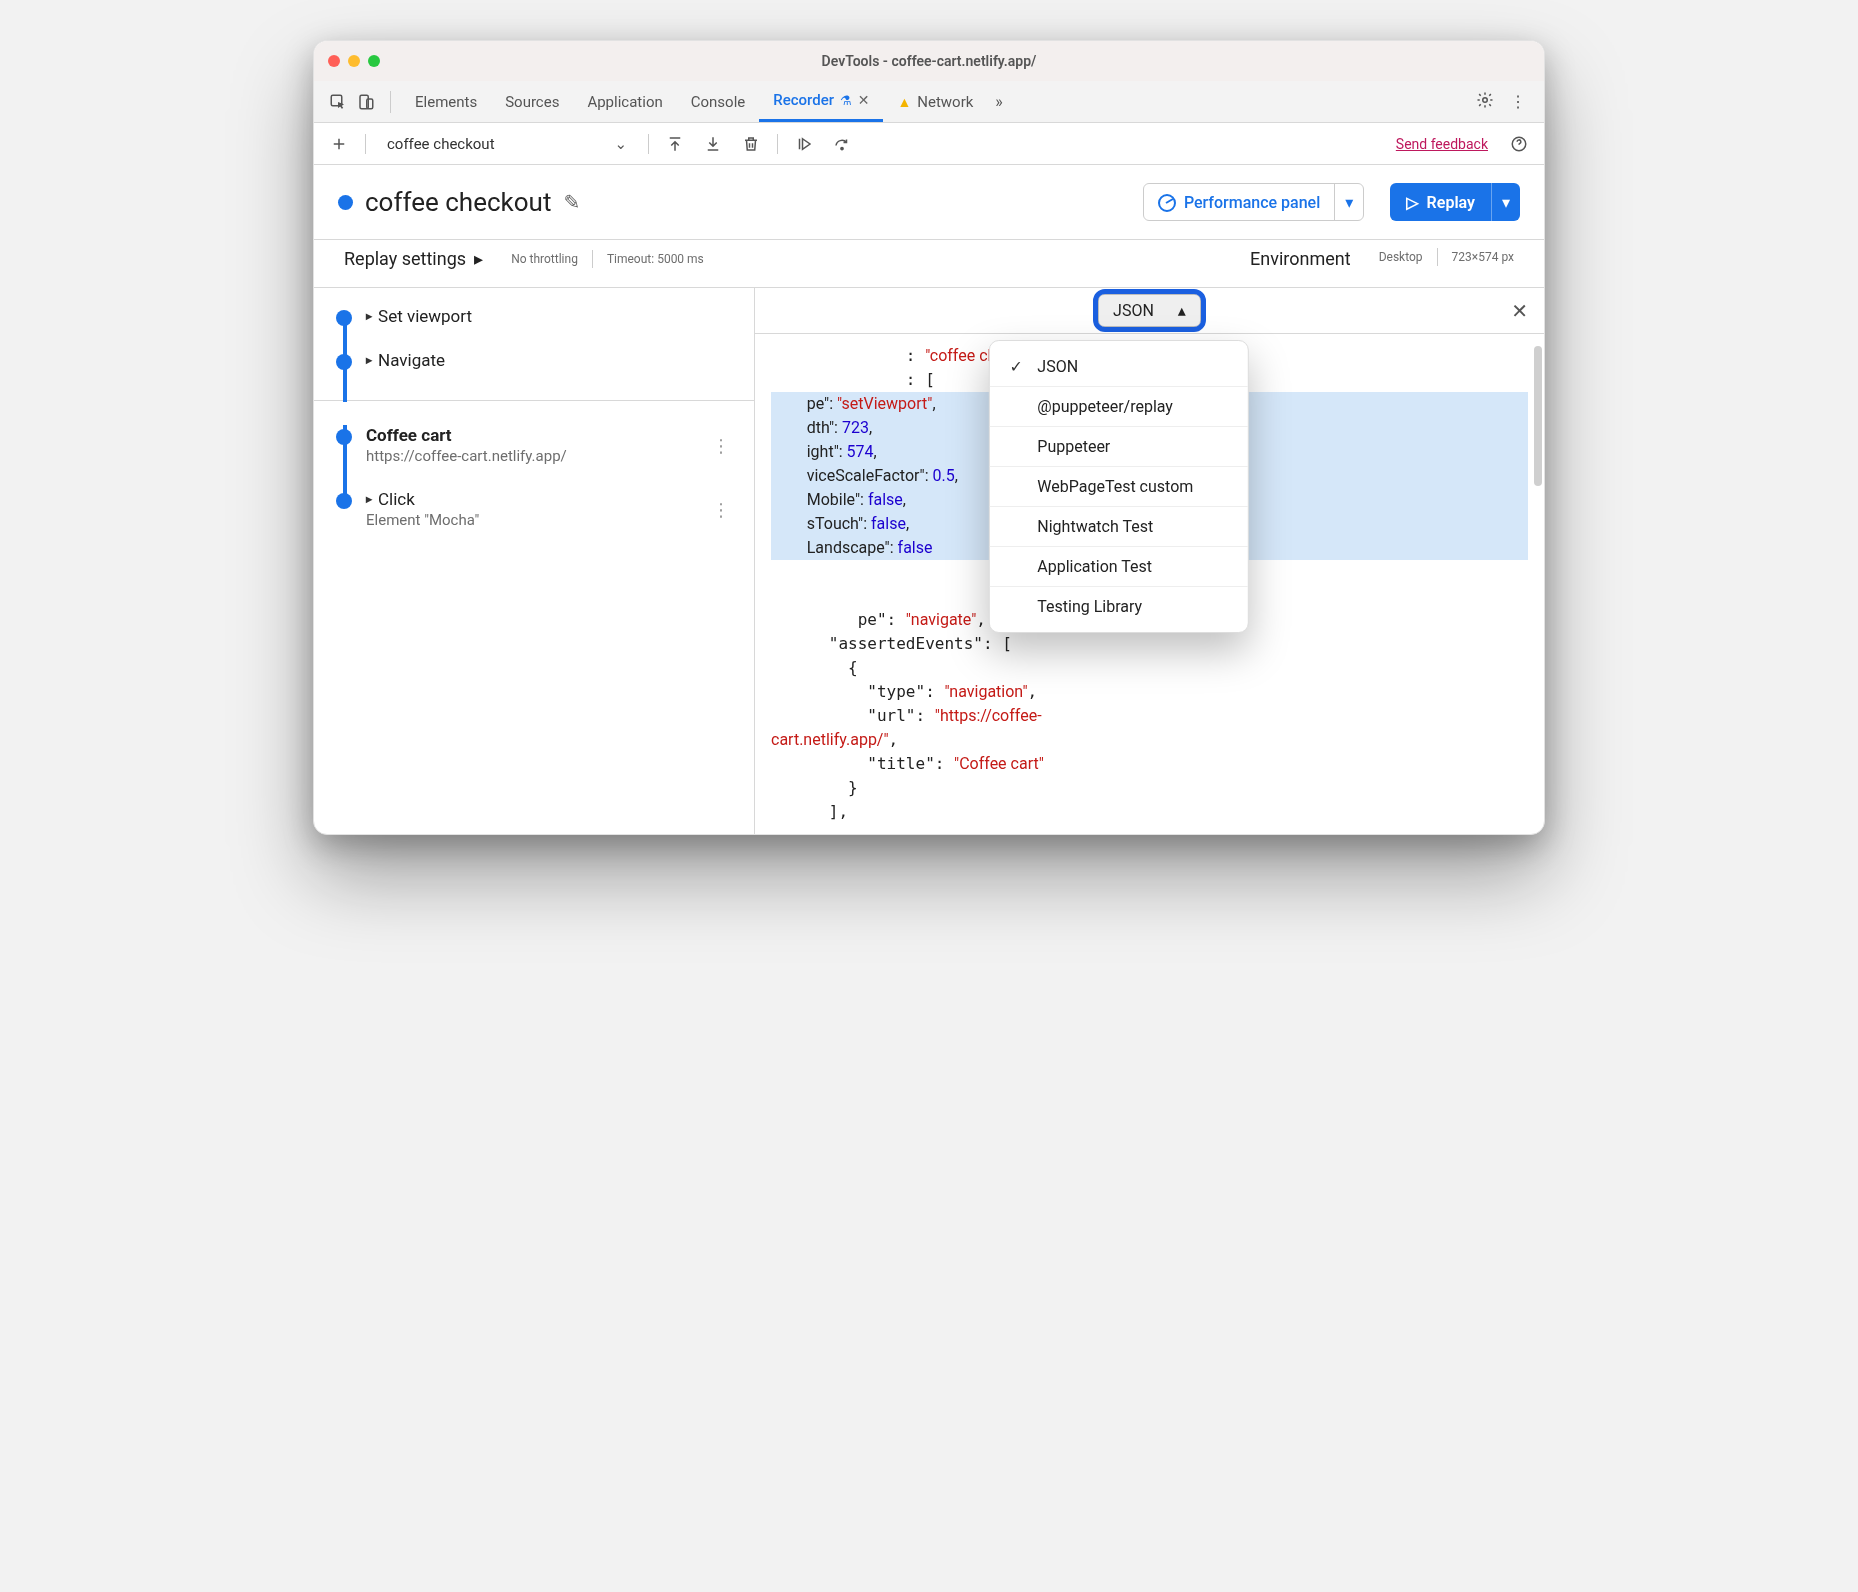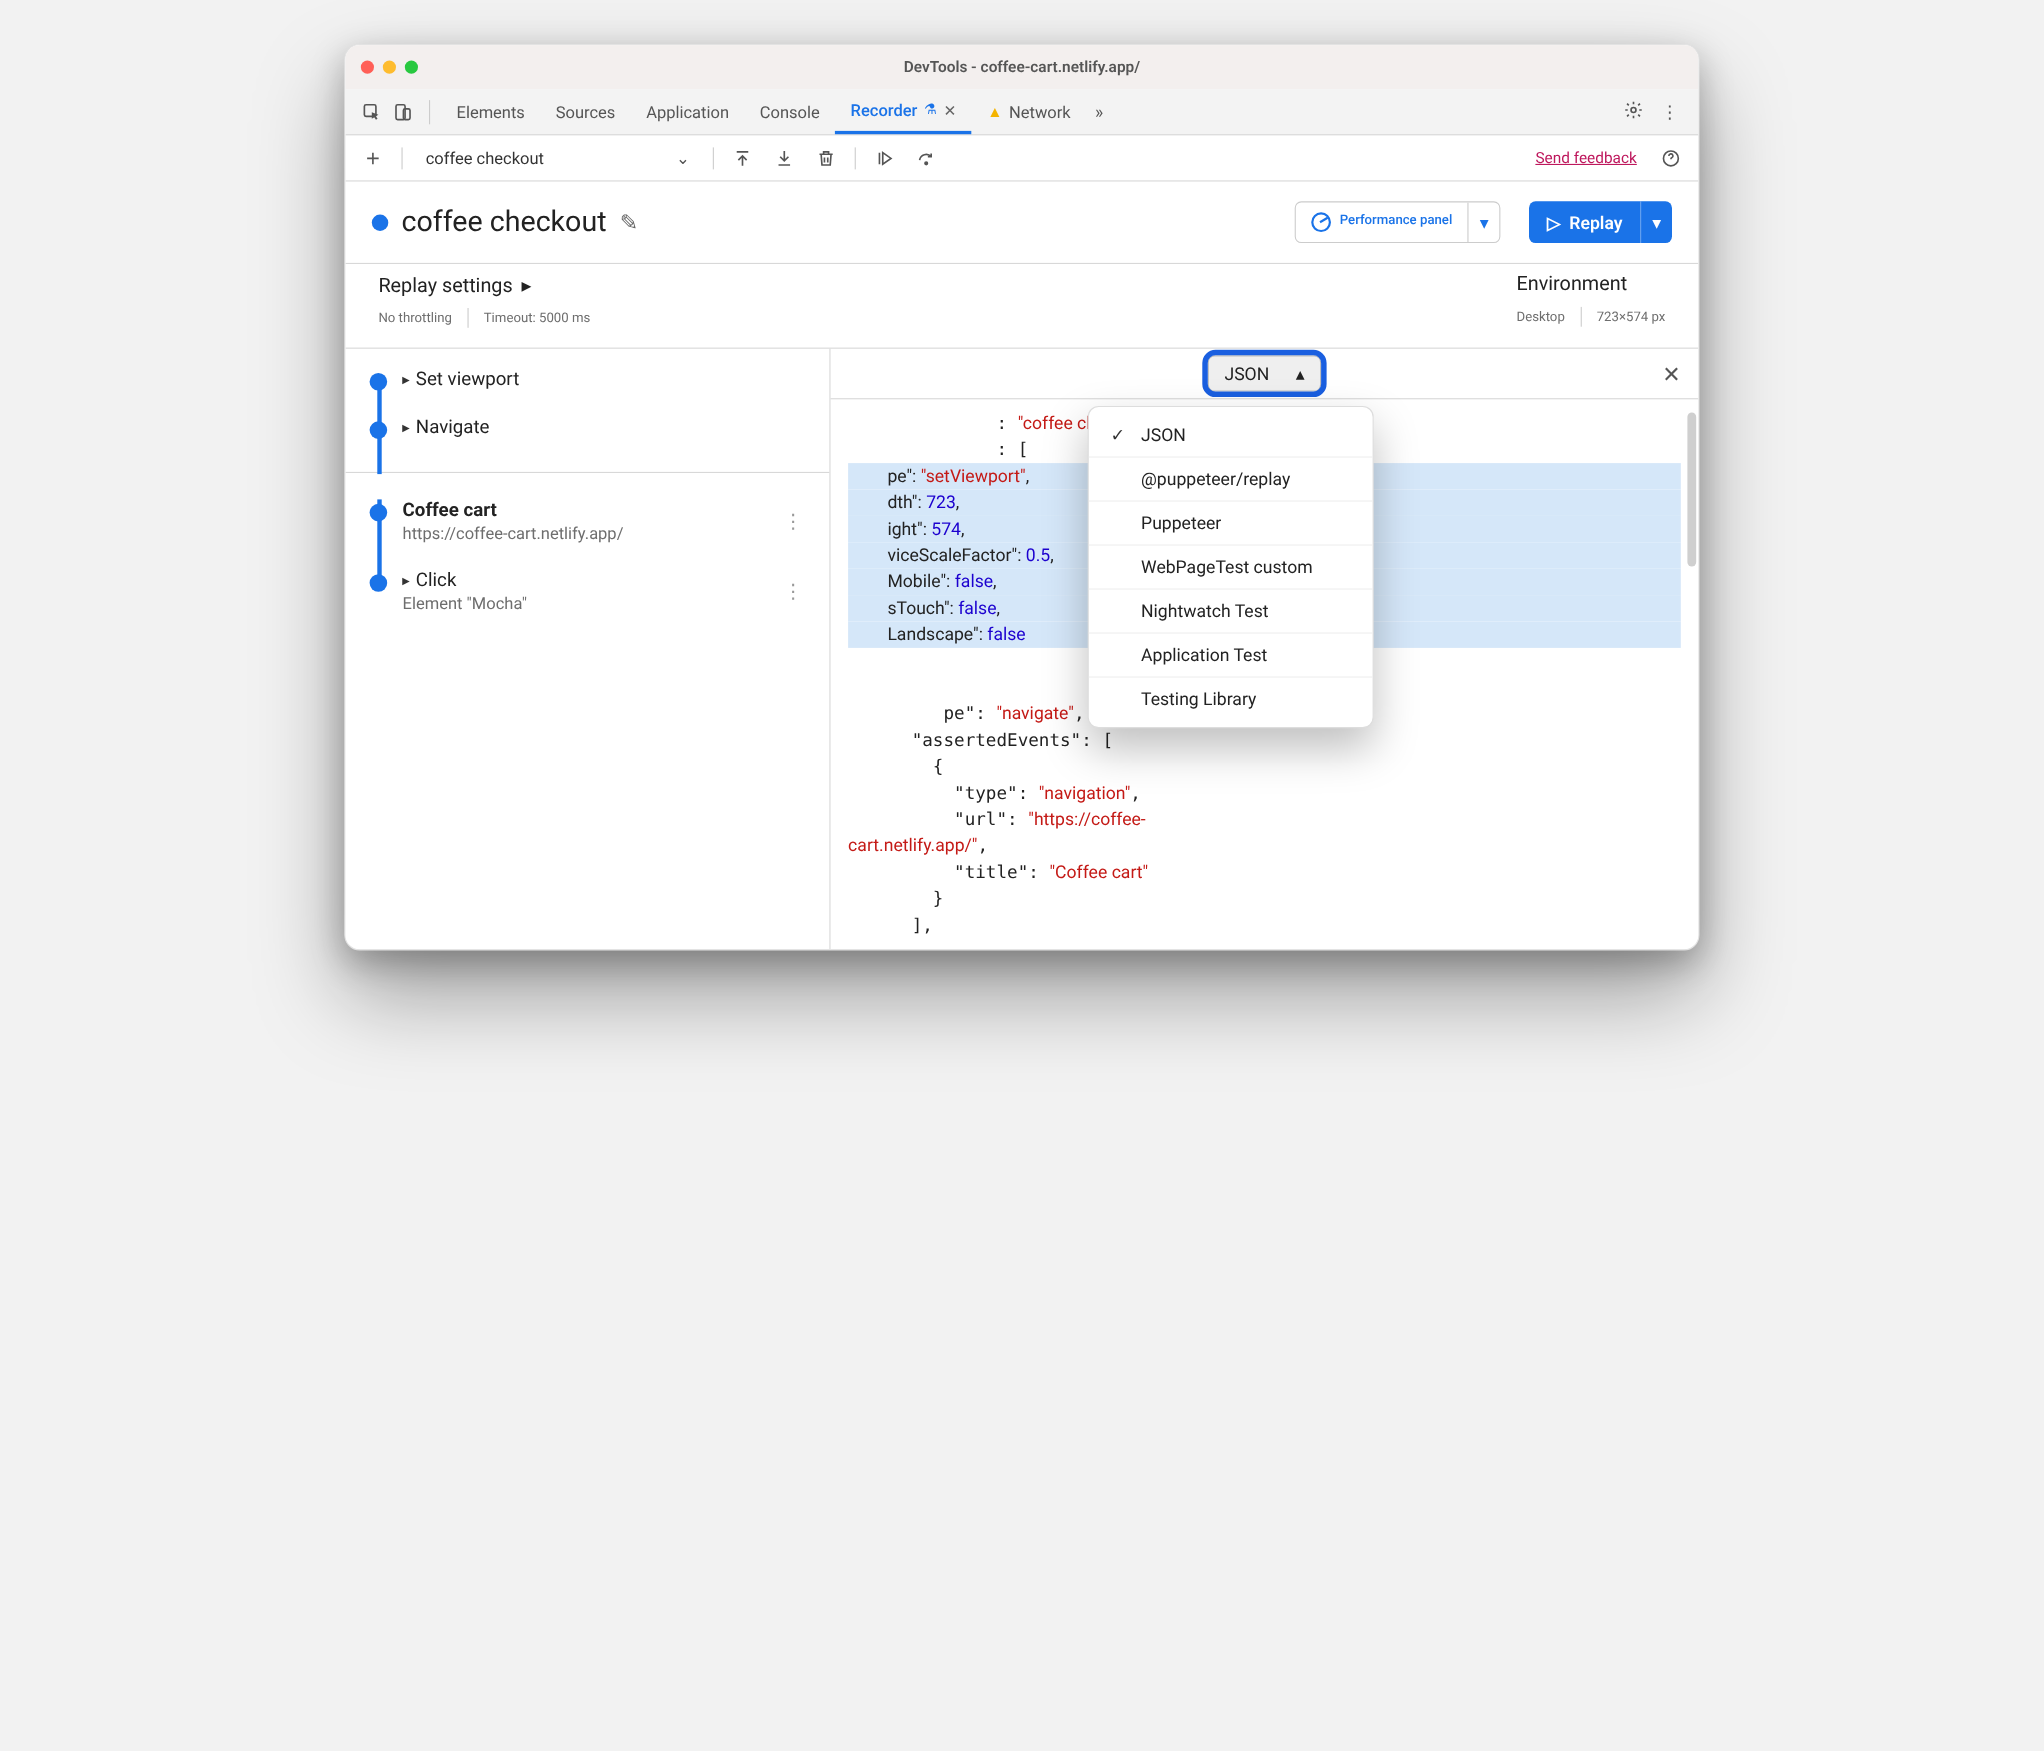--- a/index.html
+++ b/index.html
@@ -44,30 +44,30 @@
   .tb-chev{color:#555}
   .vdiv{width:1px;height:20px;background:var(--border2);margin:0 3px}
   .feedback{color:#be185d;text-decoration:underline;font-size:14px;margin-right:8px}
 
   .heading-row{display:flex;align-items:center;padding:18px 24px;gap:12px}
   .big-dot{width:15px;height:15px;border-radius:50%;background:var(--blue)}
   .rec-title{font-size:26px;font-weight:400;color:#222}
   .pencil{color:#666;font-size:20px;cursor:pointer}
   .heading-row .spacer{flex:1}
   .perf-btn{display:flex;align-items:center;border:1px solid var(--border2);border-radius:6px;overflow:hidden;height:38px}
-  .perf-main{display:flex;align-items:flex-start;gap:8px;padding:0 14px;color:var(--blue);font-size:12px;cursor:pointer;font-weight:500}
+  .perf-main{display:flex;align-items:flex-end;gap:8px;padding:0 14px;color:var(--blue);font-size:16px;cursor:pointer;font-weight:500}
   .perf-main .gauge{width:18px;height:18px;border:2px solid var(--blue);border-radius:50%;position:relative}
   .perf-main .gauge::after{content:"";position:absolute;width:8px;height:2px;background:var(--blue);left:6px;top:6px;transform-origin:left;transform:rotate(-30deg)}
   .perf-drop{border-left:1px solid var(--border2);padding:0 10px;color:var(--blue);cursor:pointer;height:100%;display:flex;align-items:center}
   .replay-btn{display:flex;align-items:center;background:var(--blue);color:#fff;border-radius:6px;overflow:hidden;height:38px;margin-left:14px}
   .replay-main{display:flex;align-items:center;gap:8px;padding:0 16px;font-size:16px;font-weight:600;cursor:pointer}
   .replay-drop{border-left:1px solid rgba(255,255,255,.35);padding:0 10px;cursor:pointer;height:100%;display:flex;align-items:center}
 
   .settings-row{display:flex;padding:8px 30px 18px;border-bottom:1px solid var(--border);border-top:1px solid var(--border)}
-  .settings-block{display:flex;flex-direction:column;gap:10px}
+  .settings-block{display:flex;gap:28px}
   .settings-title{font-size:18px;color:#222;display:flex;align-items:center;gap:8px}
   .settings-meta{font-size:12px;color:var(--muted);display:flex;align-items:center;gap:14px}
   .mini-div{width:1px;height:18px;background:var(--border2)}
 
   .body{display:flex;position:relative}
   .steps{width:40%;max-width:440px;padding:6px 0 0 0}
   .step{display:flex;align-items:flex-start;padding:12px 18px 12px 22px;gap:14px;position:relative}
   .step .bullet{width:16px;height:16px;border-radius:50%;background:var(--blue);margin-top:4px;z-index:2}
   .step .line-down{position:absolute;left:29px;top:24px;bottom:-20px;width:4px;background:var(--blue);z-index:1}
   .step:last-child .line-down{display:none}

